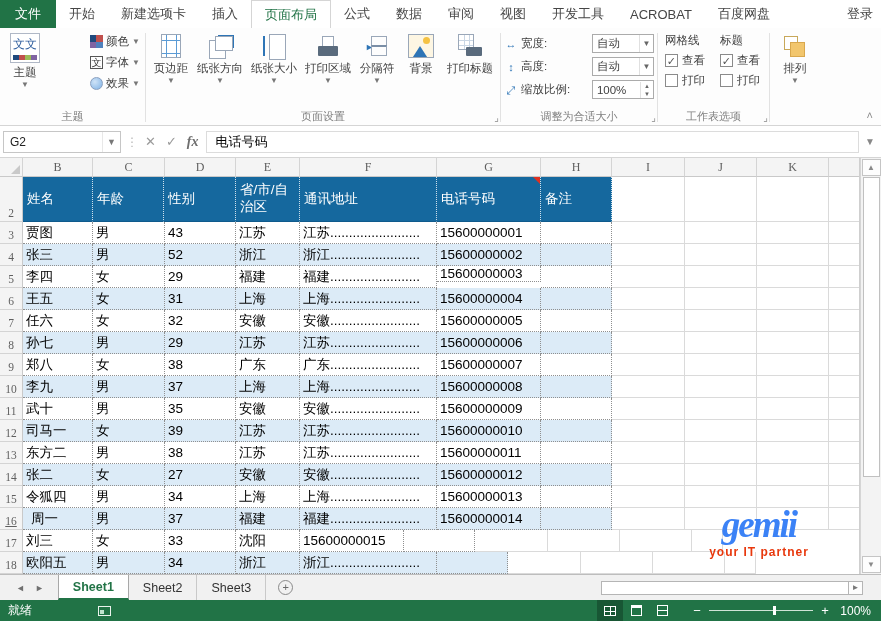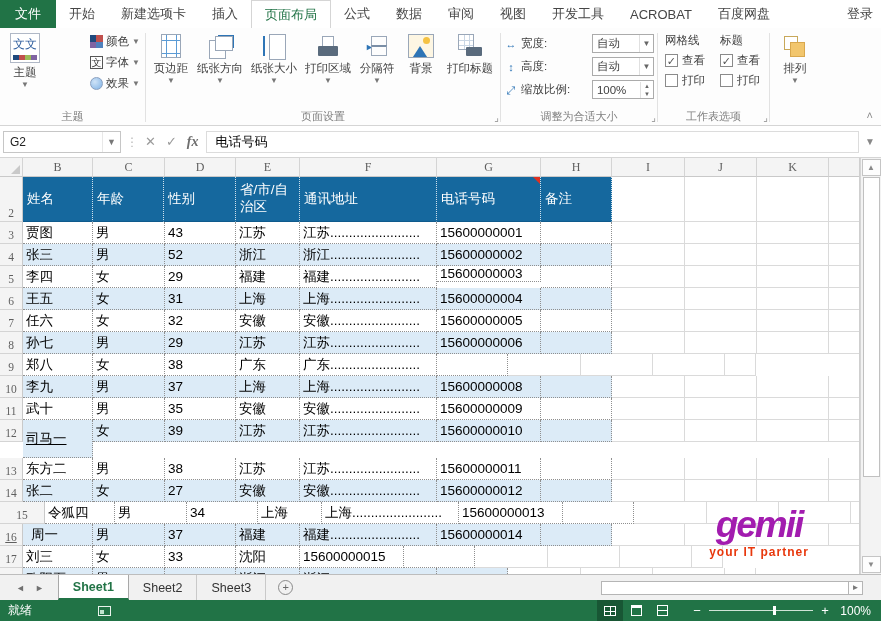--- a/index.html
+++ b/index.html
@@ -115,21 +115,21 @@
   .dcell { background: #fff; font-size: 13.5px; color: #000; display: flex; align-items: center; padding: 0 3px;
       border-right: 1px dotted #8f8f8f; border-bottom: 1px dotted #8f8f8f; }
   .banded .dcell { background: #dcebf7; }
   .plaincell { background: #fff; border-right: 1px solid #dadada; border-bottom: 1px solid #dadada; }
 
   .vscroll { width: 21px; background: #f3f3f3; border-left: 1px solid #d5d5d5; display: flex; flex-direction: column; align-items: center; }
   .vs-btn { width: 19px; height: 17px; border: 1px solid #c5c5c5; background: #fdfdfd; color: #8a8a8a; font-size: 8px; line-height: 15px; text-align: center; margin: 1px 0; }
   .vs-thumb { width: 17px; height: 300px; border: 1px solid #c0c0c0; background: #fff; }
 
   .logo { position: absolute; left: 688px; top: 348px; width: 142px; text-align: center; pointer-events: none; }
-  .logo-name { font-family: Liberation Sans, sans-serif; font-weight: bold; font-size: 37px; line-height: 38px; color: #a21caf; letter-spacing: -2px; font-style: italic; }
+  .logo-name { font-family: Liberation Serif, serif; font-weight: bold; font-size: 37px; line-height: 38px; color: #3b82f6; letter-spacing: -2px; font-style: italic; }
   .logo-tag { font-size: 12px; font-weight: bold; color: #e8380d; letter-spacing: 1px; margin-top: 1px; }
 
   
   .stbar { height: 26px; background: #f1f1f1; border-top: 1px solid #bdbdbd; display: flex; align-items: stretch; font-size: 12.5px; flex: none; }
   .navarrows { display: flex; align-items: center; gap: 10px; padding: 0 14px 0 16px; color: #707070; font-size: 9px; }
   .sheettab { padding: 0 14px; display: flex; align-items: center; color: #333; border-right: 1px solid #c9c9c9; }
   .sheettab.active { background: #fff; color: #217346; font-weight: bold; border: 1px solid #a8a8a8; border-top: none; border-bottom: 2px solid #217346; }
   .addsheet { width: 15px; height: 15px; border: 1px solid #8a8a8a; border-radius: 50%; color: #6a6a6a; font-size: 11px; line-height: 13px; text-align: center; align-self: center; margin-left: 12px; }
   .hscroll { margin-left: auto; align-self: center; display: flex; align-items: center; margin-right: 18px; }
   .hs-thumb { width: 248px; height: 14px; border: 1px solid #b5b5b5; background: #fff; }
@@ -471,20 +471,21 @@
           <div class="gcell plaincell" style="width: 72px; height: 22px;"></div>
           <div class="gcell plaincell" style="width: 31px; height: 22px;"></div>
         </div>
         <div class="g-row">
           <div class="gcell rownum" style="width: 23px; height: 22px;">9</div>
           <div class="gcell dcell" style="width: 70px; height: 22px;">郑八</div>
           <div class="gcell dcell" style="width: 72px; height: 22px;">女</div>
           <div class="gcell dcell" style="width: 71px; height: 22px;">38</div>
           <div class="gcell dcell" style="width: 64px; height: 22px;">广东</div>
           <div class="gcell dcell" style="width: 137px; height: 22px;">广东........................</div>
+          <div class="gcell dcell" style="width: 104px; height: 22px;">15600000007</div>
           <div class="gcell dcell" style="width: 71px; height: 22px;"></div>
           <div class="gcell plaincell" style="width: 73px; height: 22px;"></div>
           <div class="gcell plaincell" style="width: 72px; height: 22px;"></div>
           <div class="gcell plaincell" style="width: 72px; height: 22px;"></div>
           <div class="gcell plaincell" style="width: 31px; height: 22px;"></div>
         </div>
         <div class="g-row banded">
           <div class="gcell rownum" style="width: 23px; height: 22px;">10</div>
           <div class="gcell dcell" style="width: 70px; height: 22px;">李九</div>
           <div class="gcell dcell" style="width: 72px; height: 22px;">男</div>
@@ -507,21 +508,21 @@
           <div class="gcell dcell" style="width: 137px; height: 22px;">安徽........................</div>
           <div class="gcell dcell" style="width: 104px; height: 22px;">15600000009</div>
           <div class="gcell dcell" style="width: 71px; height: 22px;"></div>
           <div class="gcell plaincell" style="width: 73px; height: 22px;"></div>
           <div class="gcell plaincell" style="width: 72px; height: 22px;"></div>
           <div class="gcell plaincell" style="width: 72px; height: 22px;"></div>
           <div class="gcell plaincell" style="width: 31px; height: 22px;"></div>
         </div>
         <div class="g-row banded">
           <div class="gcell rownum" style="width: 23px; height: 22px;">12</div>
-          <div class="gcell dcell" style="width: 70px; height: 38px; text-decoration: underline;">司马一</div>
+          <div class="gcell dcell" style="width: 70px; height: 22px;">司马一</div>
           <div class="gcell dcell" style="width: 72px; height: 22px;">女</div>
           <div class="gcell dcell" style="width: 71px; height: 22px;">39</div>
           <div class="gcell dcell" style="width: 64px; height: 22px;">江苏</div>
           <div class="gcell dcell" style="width: 137px; height: 22px;">江苏........................</div>
           <div class="gcell dcell" style="width: 104px; height: 22px;">15600000010</div>
           <div class="gcell dcell" style="width: 71px; height: 22px;"></div>
           <div class="gcell plaincell" style="width: 73px; height: 22px;"></div>
           <div class="gcell plaincell" style="width: 72px; height: 22px;"></div>
           <div class="gcell plaincell" style="width: 72px; height: 22px;"></div>
           <div class="gcell plaincell" style="width: 31px; height: 22px;"></div>
@@ -548,21 +549,21 @@
           <div class="gcell dcell" style="width: 64px; height: 22px;">安徽</div>
           <div class="gcell dcell" style="width: 137px; height: 22px;">安徽........................</div>
           <div class="gcell dcell" style="width: 104px; height: 22px;">15600000012</div>
           <div class="gcell dcell" style="width: 71px; height: 22px;"></div>
           <div class="gcell plaincell" style="width: 73px; height: 22px;"></div>
           <div class="gcell plaincell" style="width: 72px; height: 22px;"></div>
           <div class="gcell plaincell" style="width: 72px; height: 22px;"></div>
           <div class="gcell plaincell" style="width: 31px; height: 22px;"></div>
         </div>
         <div class="g-row">
-          <div class="gcell rownum" style="width: 45px; height: 22px;">15</div>
+          <div class="gcell rownum" style="width: 23px; height: 22px;">15</div>
           <div class="gcell dcell" style="width: 70px; height: 22px;">令狐四</div>
           <div class="gcell dcell" style="width: 72px; height: 22px;">男</div>
           <div class="gcell dcell" style="width: 71px; height: 22px;">34</div>
           <div class="gcell dcell" style="width: 64px; height: 22px;">上海</div>
           <div class="gcell dcell" style="width: 137px; height: 22px;">上海........................</div>
           <div class="gcell dcell" style="width: 104px; height: 22px;">15600000013</div>
           <div class="gcell dcell" style="width: 71px; height: 22px;"></div>
           <div class="gcell plaincell" style="width: 73px; height: 22px;"></div>
           <div class="gcell plaincell" style="width: 72px; height: 22px;"></div>
           <div class="gcell plaincell" style="width: 72px; height: 22px;"></div>

